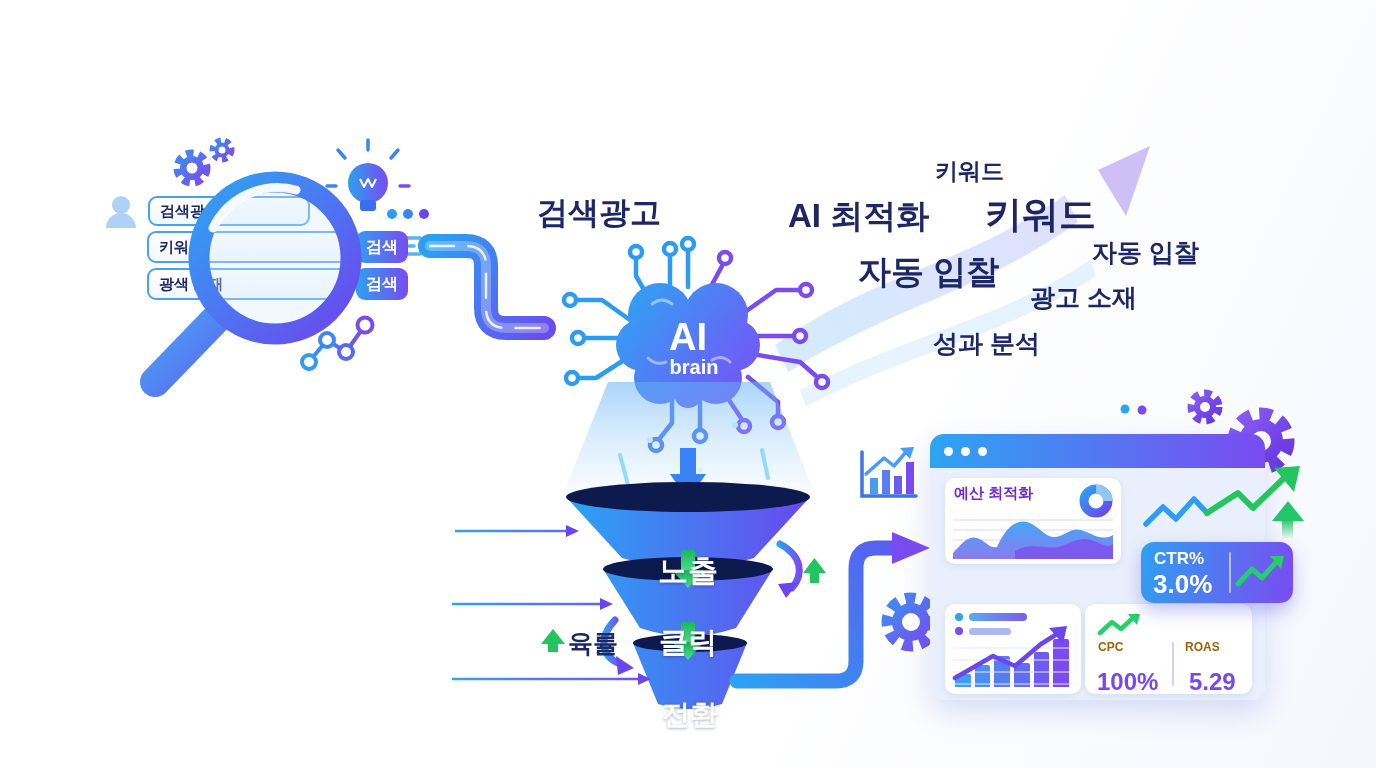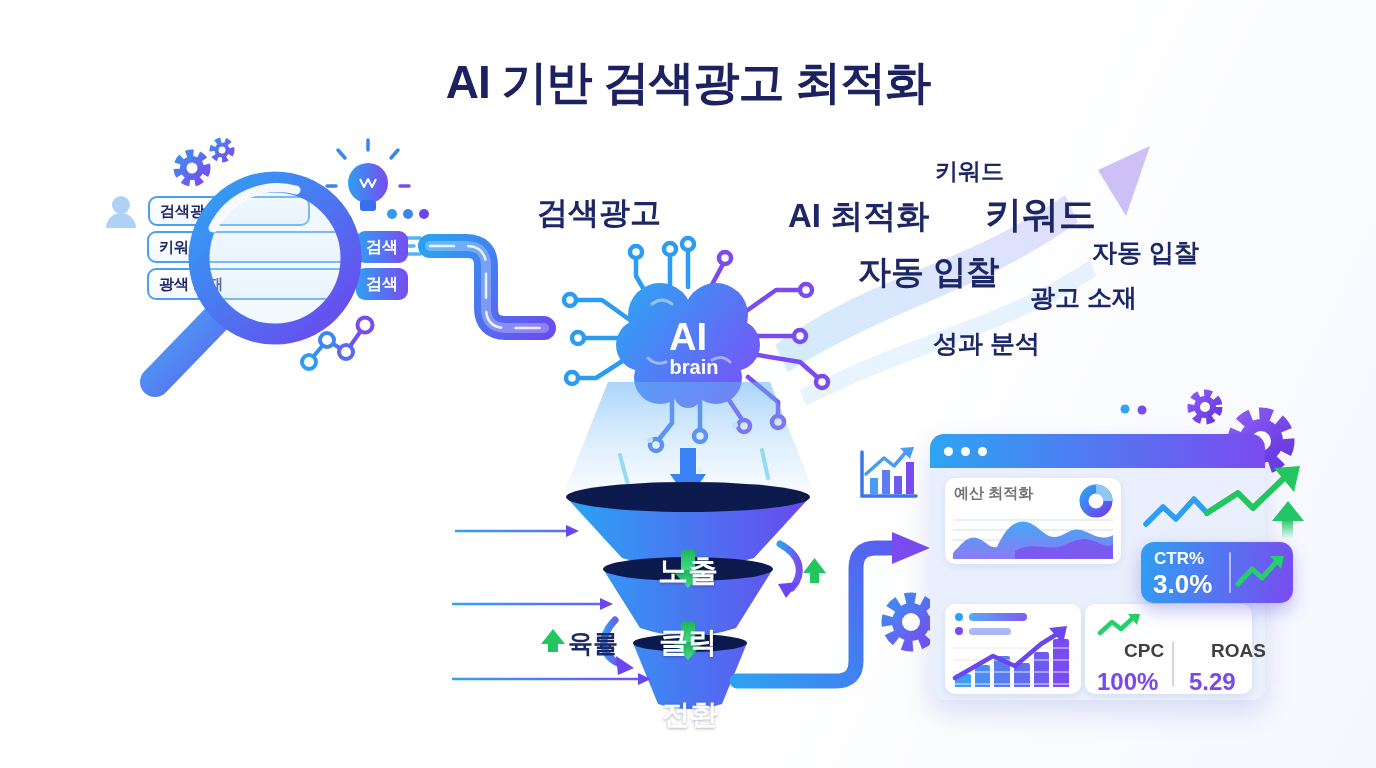--- a/index.html
+++ b/index.html
@@ -33,27 +33,27 @@
       border-radius:14px;box-shadow:0 12px 28px rgba(80,100,200,.20);}
   .db-titlebar{position:absolute;left:0;top:0;right:0;height:34px;border-radius:14px 14px 0 0;
       background:linear-gradient(90deg,#2da4f2,#7a4bf0);display:flex;align-items:center;
       padding-left:14px;gap:8px;}
   .db-dot{width:9px;height:9px;border-radius:50%;background:#fff;}
   .db-body{position:absolute;left:0;top:34px;right:0;bottom:0;background:#e9effc;
       border-radius:0 0 14px 14px;}
   .card{position:absolute;background:#fff;border-radius:10px;
       box-shadow:0 2px 6px rgba(120,140,200,.18);}
   .card-title{position:absolute;left:9px;top:6px;font-size:15px;font-weight:800;
-      color:#737373;white-space:nowrap;}
+      color:#6d28d9;white-space:nowrap;}
   .bars{position:absolute;display:flex;align-items:flex-end;gap:4px;}
   .bars .bar{flex:1;border-radius:2px 2px 0 0;}
   .legend-row{display:flex;align-items:center;gap:6px;margin-bottom:6px;}
   .legend-dot{width:8px;height:8px;border-radius:50%;}
   .legend-bar{height:8px;border-radius:4px;}
-  .metric-label{position:absolute;font-size:19px;font-weight:800;color:#404040;margin-left:26px;}
+  .metric-label{position:absolute;font-size:12px;font-weight:800;color:#a16207;}
   .metric-value{position:absolute;font-size:24px;font-weight:800;color:#7847f0;margin-top:9px;}
   .ctr-card{left:1141px;top:542px;width:152px;height:61px;z-index:20;border-radius:13px;
       background:linear-gradient(100deg,#2f9ff2,#7a4bf0);box-shadow:0 8px 18px rgba(90,80,220,.35);}
   .ctr-label{position:absolute;left:13px;top:7px;font-size:17px;font-weight:800;color:#fff;}
   .ctr-value{position:absolute;left:12px;top:27px;font-size:26px;font-weight:800;color:#fff;}
   .ctr-divider{position:absolute;left:88px;top:10px;bottom:10px;width:2px;
       background:rgba(255,255,255,.55);border-radius:2px;}
 </style>
 </head>
 <body>
@@ -306,21 +306,20 @@
       <circle cx="1261" cy="441" r="22" fill="url(#gGearP)"></circle>
         <circle cx="1261" cy="441" r="10" fill="#fff"></circle>
     </g>
 
     <g>
       <rect x="1282" y="519" width="11" height="20" fill="url(#gGreenFade)"></rect>
       <polygon points="1272,521 1304,521 1288,501" fill="#23c767"></polygon>
     </g>
   </svg>
 
-  <div class="abs title">AI 기반 검색광고 최적화</div>
 
   <div class="abs field" style="left:148px;top:196px;width:162px;height:30px;">
     <span>검색광고</span>
   </div>
   <div class="abs field" style="left:147px;top:231px;width:206px;height:32px;">
     <span>키워드</span>
   </div>
   <button class="abs search-btn" style="left:356px;top:231px;width:52px;height:32px;">검색</button>
   <div class="abs field" style="left:147px;top:268px;width:206px;height:32px;">
     <span>광색 소재</span>

